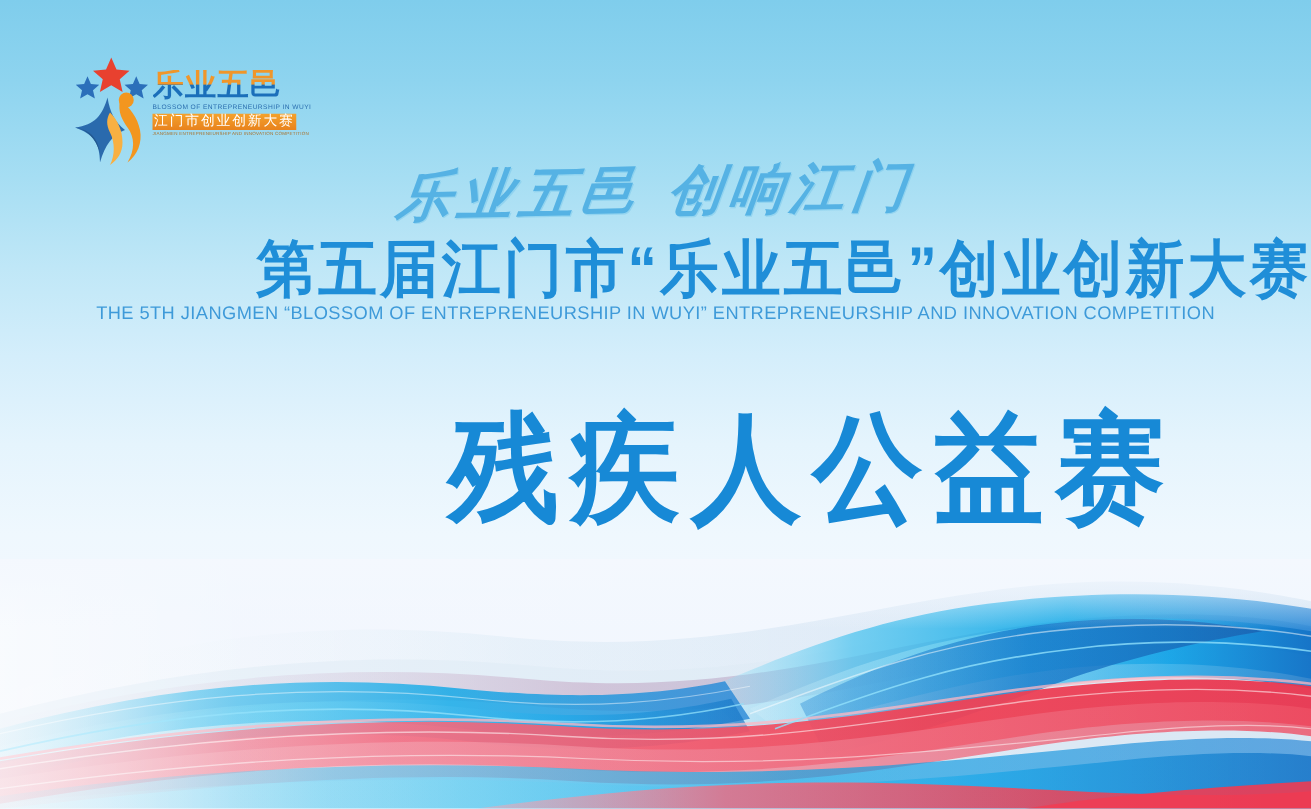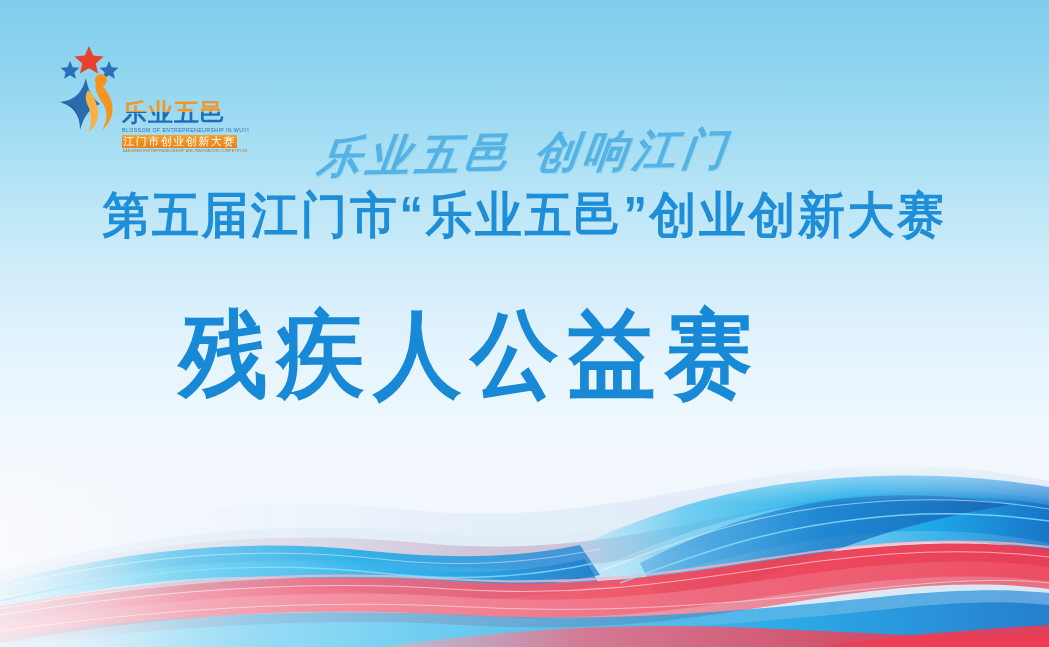--- a/index.html
+++ b/index.html
@@ -60,21 +60,20 @@
     display: block;
     font-size: 25px;
     font-weight: bold;
     letter-spacing: 1px;
     line-height: 1;
     background: linear-gradient(180deg, #f0962a 0%, #f0962a 46%, #1b6fba 47%, #1b6fba 100%);
     -webkit-background-clip: text;
     background-clip: text;
     color: transparent;
     white-space: nowrap;
-    margin-top: 44px;
   }
   .logo-en {
     display: block;
     font-size: 5.2px;
     color: #2b6faf;
     letter-spacing: 0.35px;
     margin-top: 2px;
     white-space: nowrap;
     transform: scaleX(1.02);
     transform-origin: left center;
@@ -122,21 +121,21 @@
     transform: skewX(-8deg) rotate(-1.2deg);
     text-shadow: 1px 1px 0 rgba(120,200,235,0.5);
   }
 
   
   #title {
     position: absolute;
     left: 0;
     top: 184px;
     width: 1049px;
-    text-align: center;
+    text-align: right;
   }
   #title span {
     display: inline-block;
     font-size: 47px;
     font-weight: bold;
     letter-spacing: 2.5px;
     color: #1f8ed8;
     white-space: nowrap;
     transform: scaleY(1.05);
   }
@@ -155,23 +154,23 @@
     font-weight: normal;
     letter-spacing: 0.35px;
     color: #3e9ad9;
     white-space: nowrap;
   }
 
   
   #headline {
     position: absolute;
     left: 0;
-    top: 296px;
+    top: 316px;
     width: 941px;
-    text-align: center;
+    text-align: right;
   }
   #headline span {
     display: inline-block;
     font-size: 88px;
     font-weight: bold;
     letter-spacing: 9px;
     color: #1789d6;
     white-space: nowrap;
     transform: scaleY(1.08);
   }
@@ -296,18 +295,21 @@
   </div>
 
   <div id="slogan">
     <span>乐业五邑 创响江门</span>
   </div>
 
   <div id="title">
     <span>第五届江门市“乐业五邑”创业创新大赛</span>
   </div>
 
+  <div id="subtitle">
+    <span>THE 5TH JIANGMEN “BLOSSOM OF ENTREPRENEURSHIP IN WUYI” ENTREPRENEURSHIP AND INNOVATION COMPETITION</span>
+  </div>
 
   <div id="headline">
     <span>残疾人公益赛</span>
   </div>
 
 </div>
 
 </body></html>

